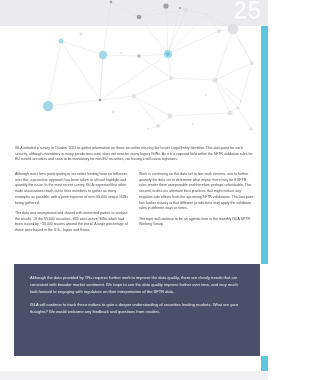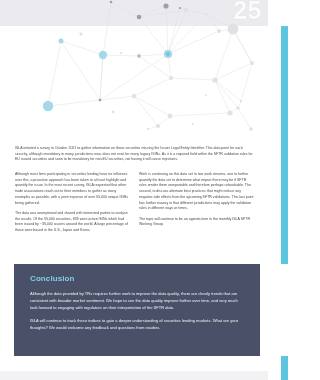--- a/index.html
+++ b/index.html
@@ -9,21 +9,20 @@
   }
   body {
     font-family: "Liberation Sans", sans-serif;
   }
   #page {
     position: relative;
     width: 268px;
     height: 380px;
     overflow: hidden;
     background: #ffffff;
-    padding-left: 20px;
   }
 
   
   .hero {
     position: absolute;
     left: 0;
     top: 0;
     width: 268px;
     height: 131px;
     background: #ffffff;
@@ -259,20 +258,19 @@
       <p>The data was anonymised and shared with interested parties to analyse the results. Of the 55,000 securities, 835 were active ISINs which had been issued by ~35,000 issuers around the world. A large percentage of those were based in the U.S., Japan and Korea.</p>
     </div>
     <div class="col">
       <p>Work is continuing on this data set in two work streams, one to further quantify the data set to determine what impact there may be if SFTR rules render them unreportable and therefore perhaps unbookable. The second, to discuss alternate best practices that might reduce any negative side effects from the upcoming SFTR validations. This last point has further nuancy in that different jurisdictions may apply the validation rules in different ways or times.</p>
       <p>The topic will continue to be an agenda item in the monthly ISLA SFTR Working Group.</p>
     </div>
   </div>
 
   <div class="conclusion-shadow"></div>
   <div class="conclusion">
-    <h2>Conclusion</h2>
     <p>Although the data provided by TRs requires further work to improve the data quality, there are clearly trends that are consistent with broader market sentiment. We hope to see the data quality improve further over time, and very much look forward to engaging with regulators on their interpretation of the SFTR data.</p>
     <p>ISLA will continue to track these indices to gain a deeper understanding of securities lending markets. What are your thoughts? We would welcome any feedback and questions from readers.</p>
   </div>
 
   <div class="bottom-strip"></div>
 
 </div>
 
 </body></html>

